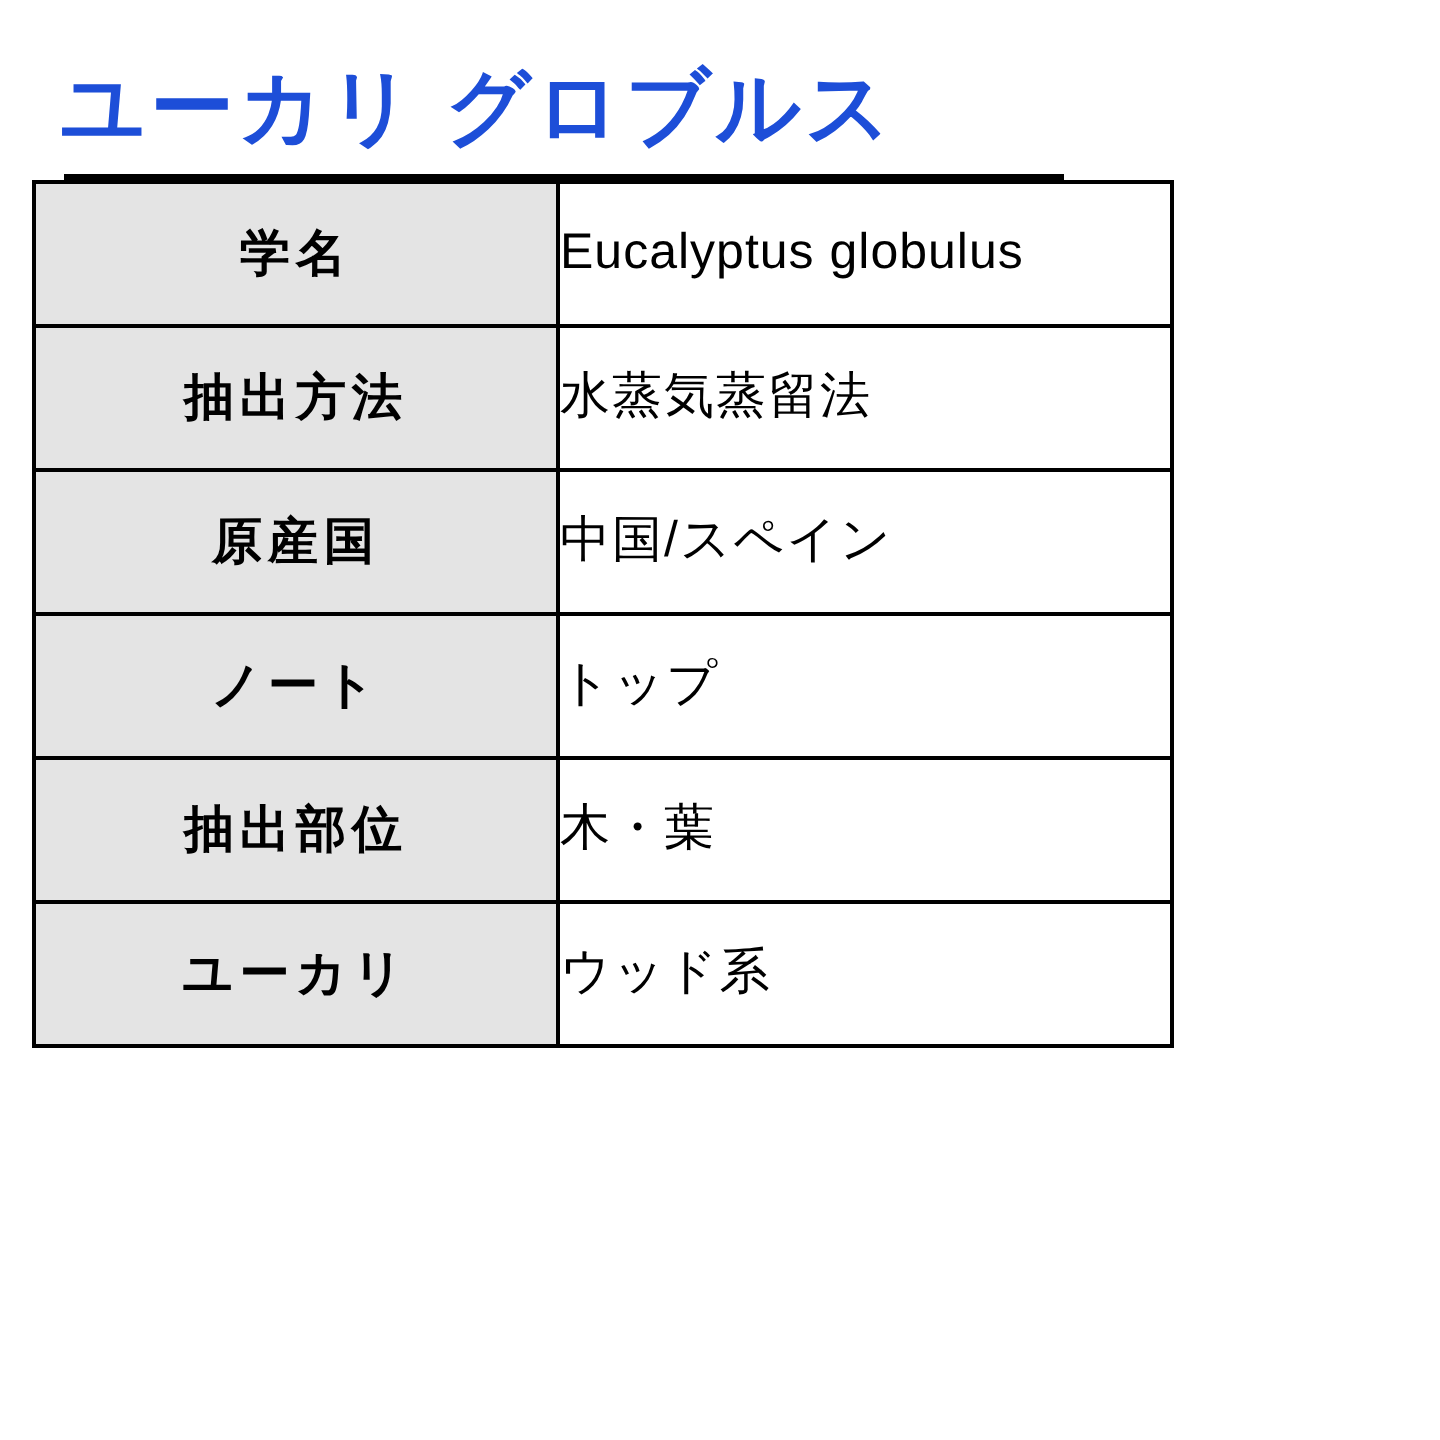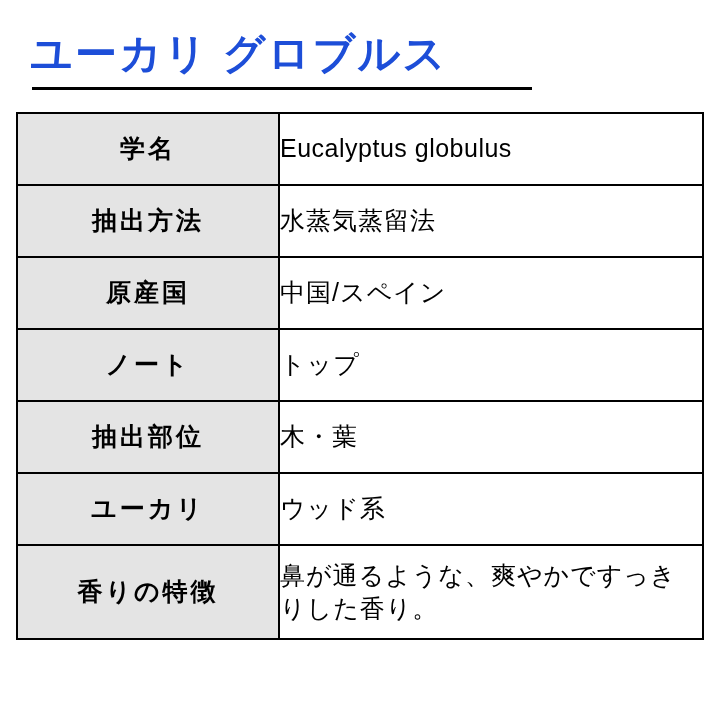--- a/index.html
+++ b/index.html
@@ -33,22 +33,21 @@
     white-space: nowrap;
   }
   .title-rule {
     margin-top: 6px;
     margin-left: 2px;
     width: 500px;
     height: 3px;
     background: #000000;
   }
   .info-table {
-    margin-top: 22px;
-    width: 688px;
+    width: 571px;
     border-collapse: collapse;
     table-layout: fixed;
     border: 2px solid #000000;
   }
   .info-table td {
     border: 2px solid #000000;
     padding: 0;
     vertical-align: middle;
   }
   .label-cell {
@@ -113,20 +112,16 @@
         <td class="value-cell">トップ</td>
       </tr>
       <tr>
         <td class="label-cell">抽出部位</td>
         <td class="value-cell">木・葉</td>
       </tr>
       <tr>
         <td class="label-cell">ユーカリ</td>
         <td class="value-cell">ウッド系</td>
       </tr>
-      <tr class="row-tall">
-        <td class="label-cell">香りの特徴</td>
-        <td class="value-cell multiline">鼻が通るような、爽やかですっきりした香り。</td>
-      </tr>
     </tbody>
   </table>
 
 </div>
 
 </body></html>

